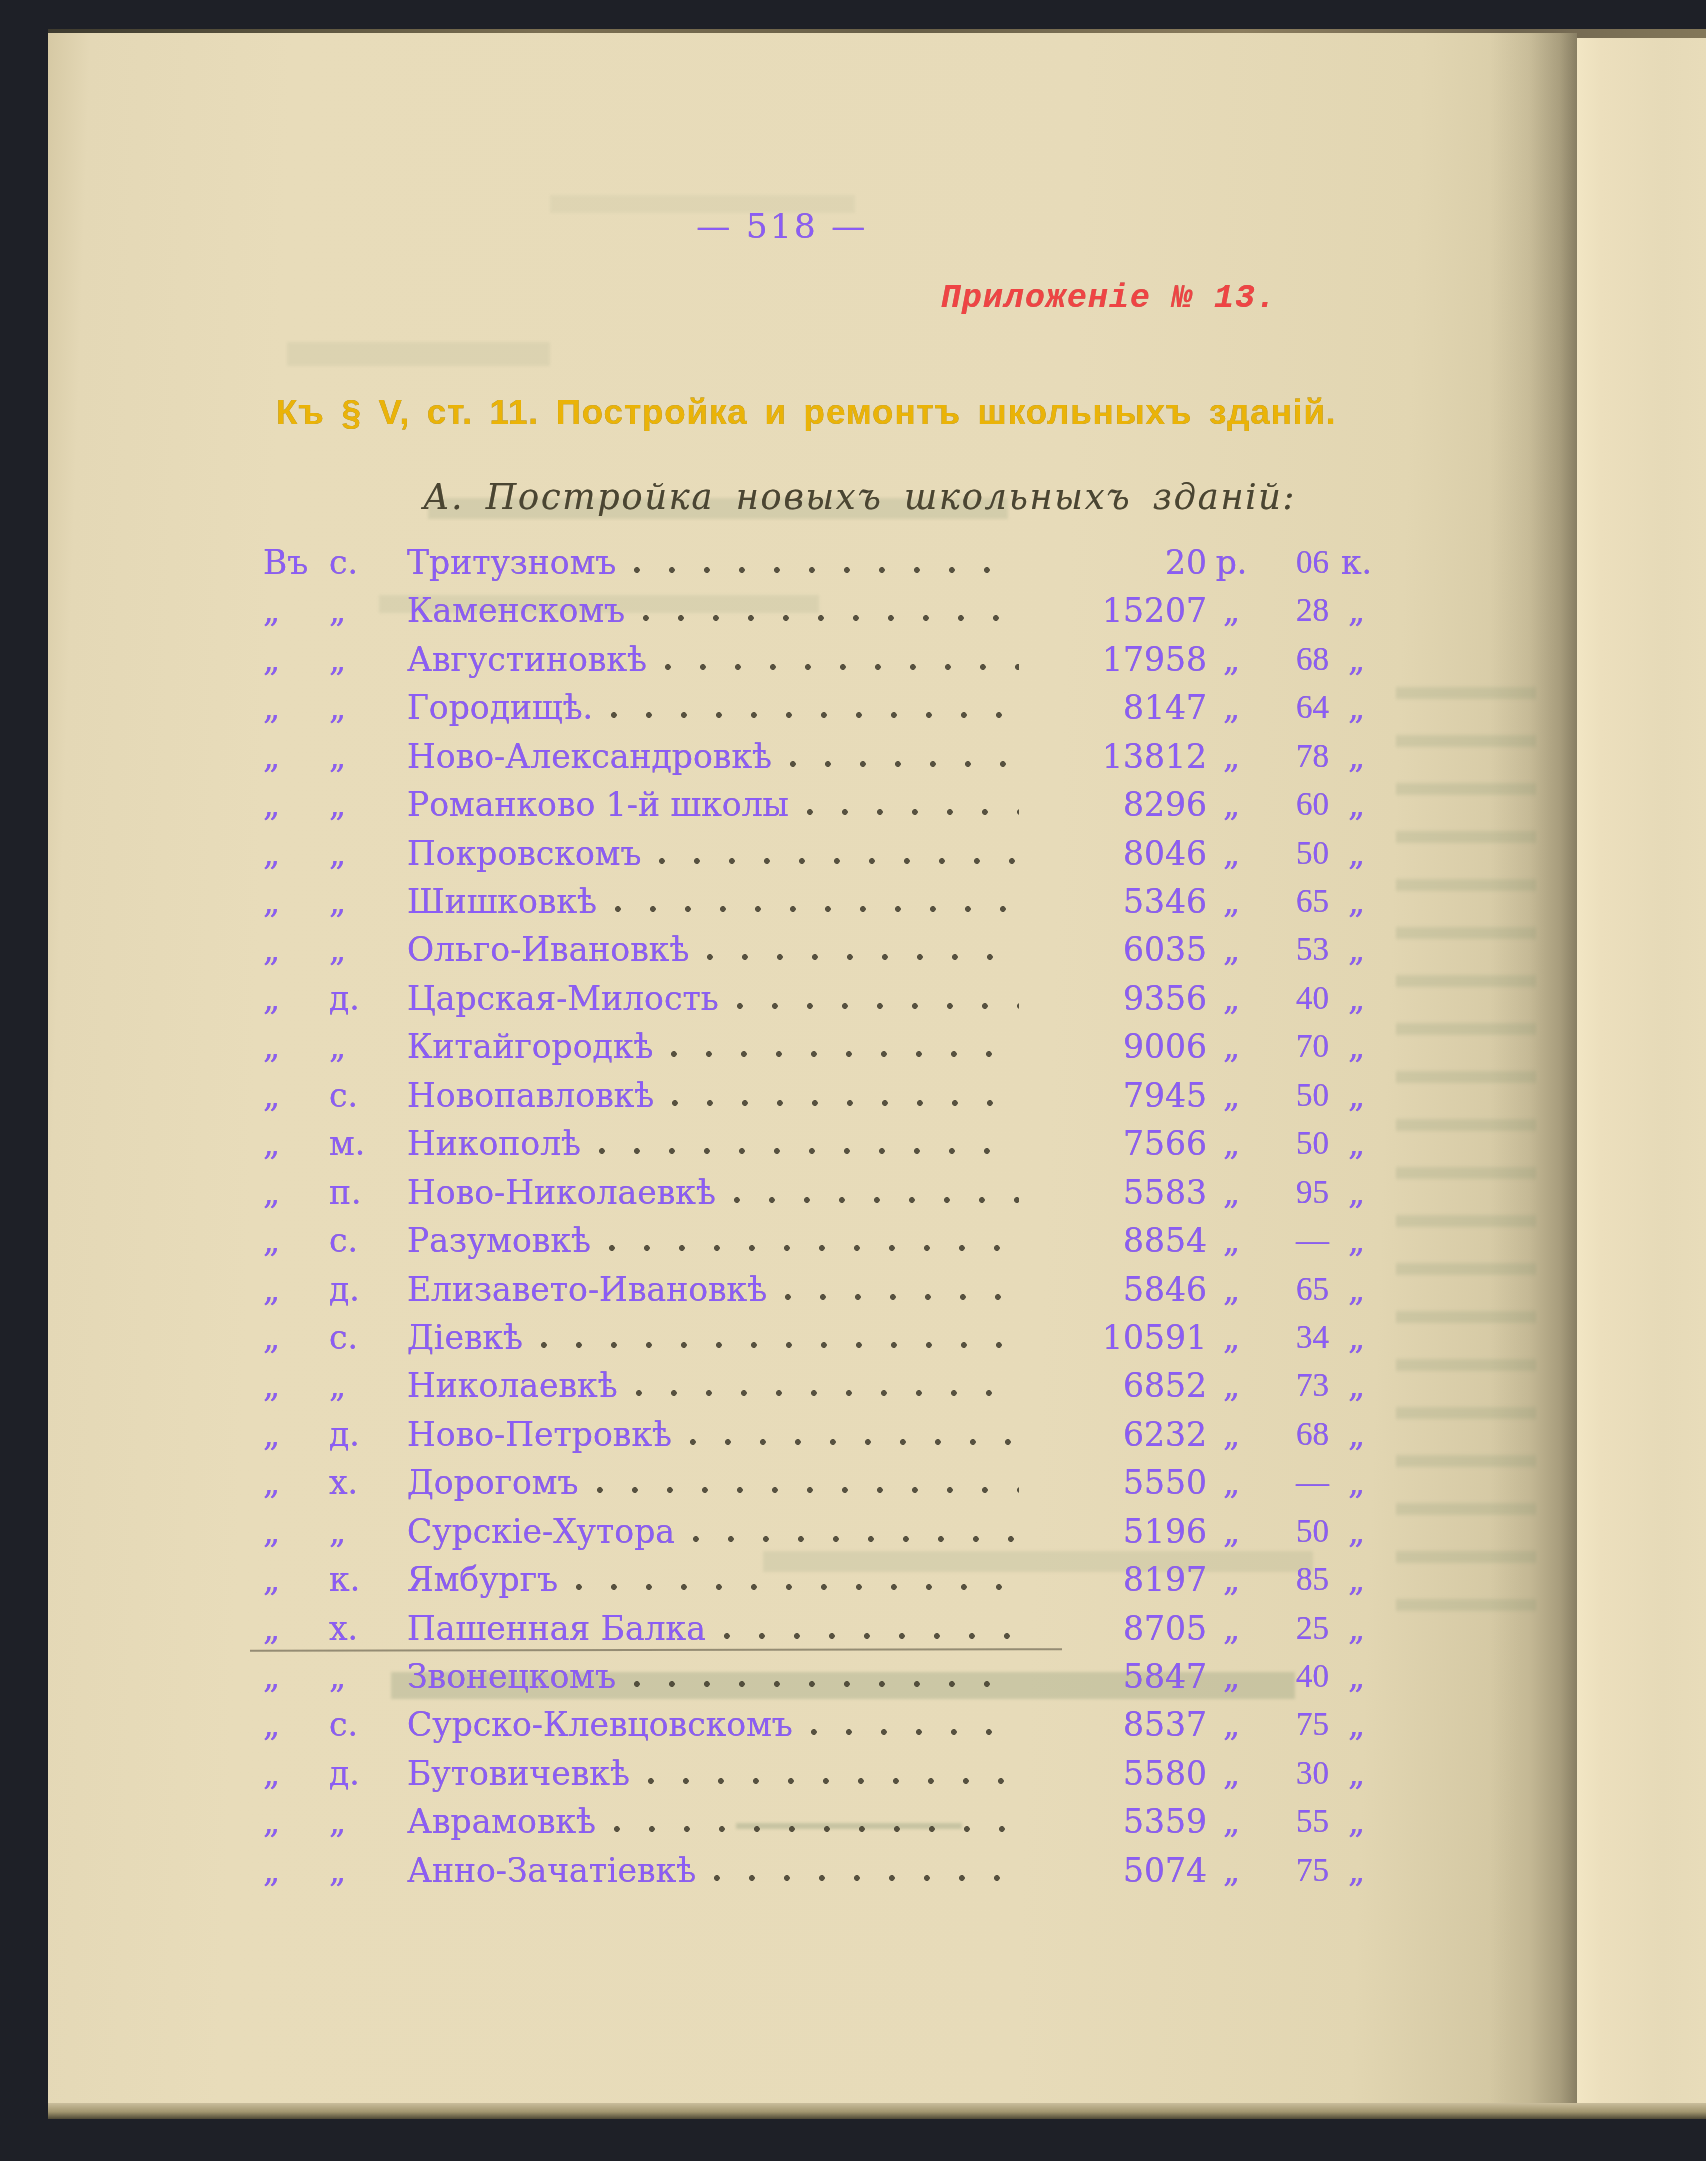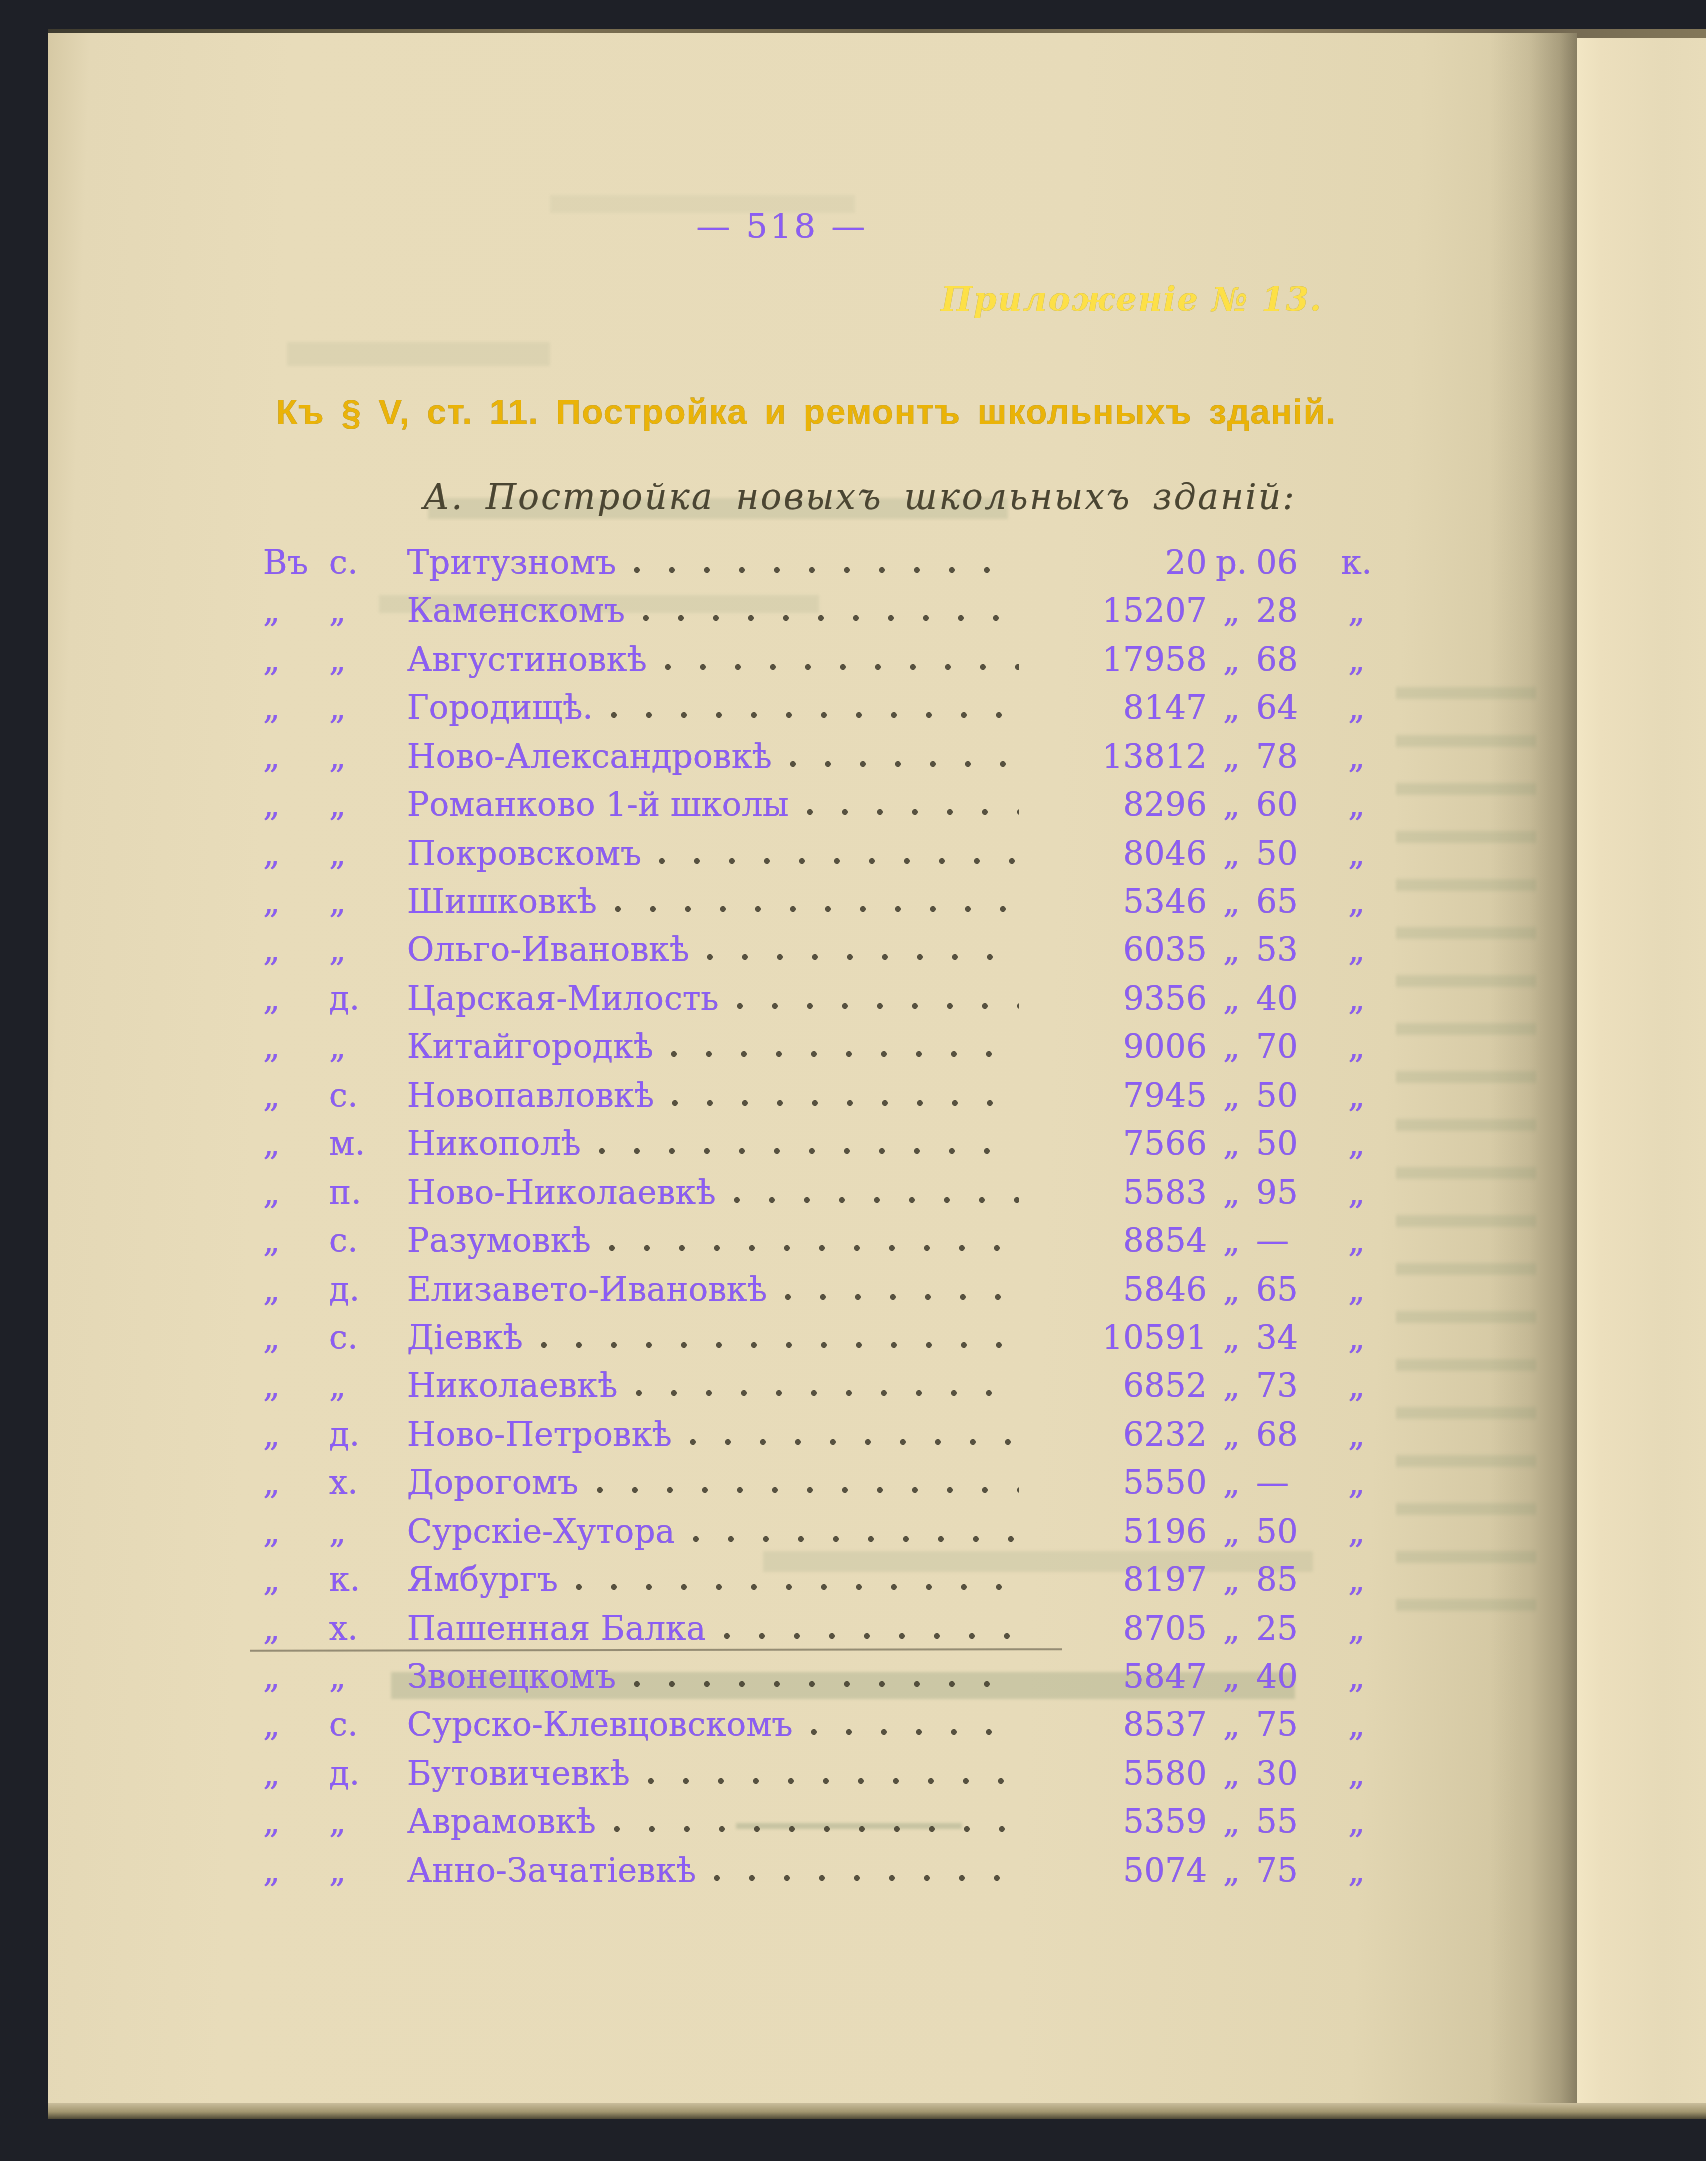--- a/index.html
+++ b/index.html
@@ -33,21 +33,21 @@
   }
   
   .ink{color:#8b5cf6;text-shadow:0 0 0.6px rgba(62,56,40,0.45);}
   .page-number{
     position:absolute;left:48px;top:206px;width:1468px;
     text-align:center;font-size:34px;letter-spacing:2.4px;
   }
   .annex{
     position:absolute;left:941px;top:280px;
     font-style:italic;font-weight:700;font-size:33px;letter-spacing:1.2px;
-    color:#fde047;text-shadow:0 0 0.6px rgba(62,56,40,0.5);
+    color:#ef4444;text-shadow:0 0 0.6px rgba(62,56,40,0.5);font-family:Liberation Mono, monospace;
   }
   .heading{
     position:absolute;left:276px;top:392px;width:1160px;
     font-family:"Liberation Sans", sans-serif;font-weight:700;
     font-size:35px;letter-spacing:0.9px;word-spacing:6.1px;
     color:#eab308;text-shadow:0 0 0.6px rgba(50,46,32,0.6);
     white-space:nowrap;
   }
   .subheading{
     position:absolute;left:423px;top:477px;
@@ -65,21 +65,21 @@
   .c1{width:66px;flex:none;}
   .c2{width:78px;flex:none;}
   .cname{flex:none;}
   .leader{
     flex:1 1 auto;height:9.8px;margin:0 17px 6.1px 16px;align-self:flex-end;
     background-image:radial-gradient(circle 3.1px at 4.9px 4.9px, rgba(62,57,42,0.85) 2.6px, rgba(62,57,42,0) 3.1px);
     background-size:35px 9.8px;background-repeat:repeat-x;background-position:0 0;
   }
   .csum{width:171px;flex:none;text-align:right;}
   .cu1{width:49px;flex:none;text-align:center;}
-  .ckop{width:73px;flex:none;text-align:left;}
+  .ckop{width:73px;flex:none;text-align:right;font-family:Liberation Serif, serif;}
   .cu2{width:55px;flex:none;text-align:center;}
   
   .ghost{position:absolute;background:#7e8f6e;filter:blur(1.8px);pointer-events:none;}
   .ghost-col{
     position:absolute;filter:blur(1.8px);pointer-events:none;
     background:repeating-linear-gradient(180deg,rgba(126,143,110,0) 0px,rgba(126,143,110,0) 28px,rgba(126,143,110,0.55) 32px,rgba(126,143,110,0.55) 40px,rgba(126,143,110,0) 44px,rgba(126,143,110,0) 48px);
   }
   .stray-line{position:absolute;background:rgba(80,74,58,0.55);transform:rotate(-0.1deg);}
 </style>
 </head>

